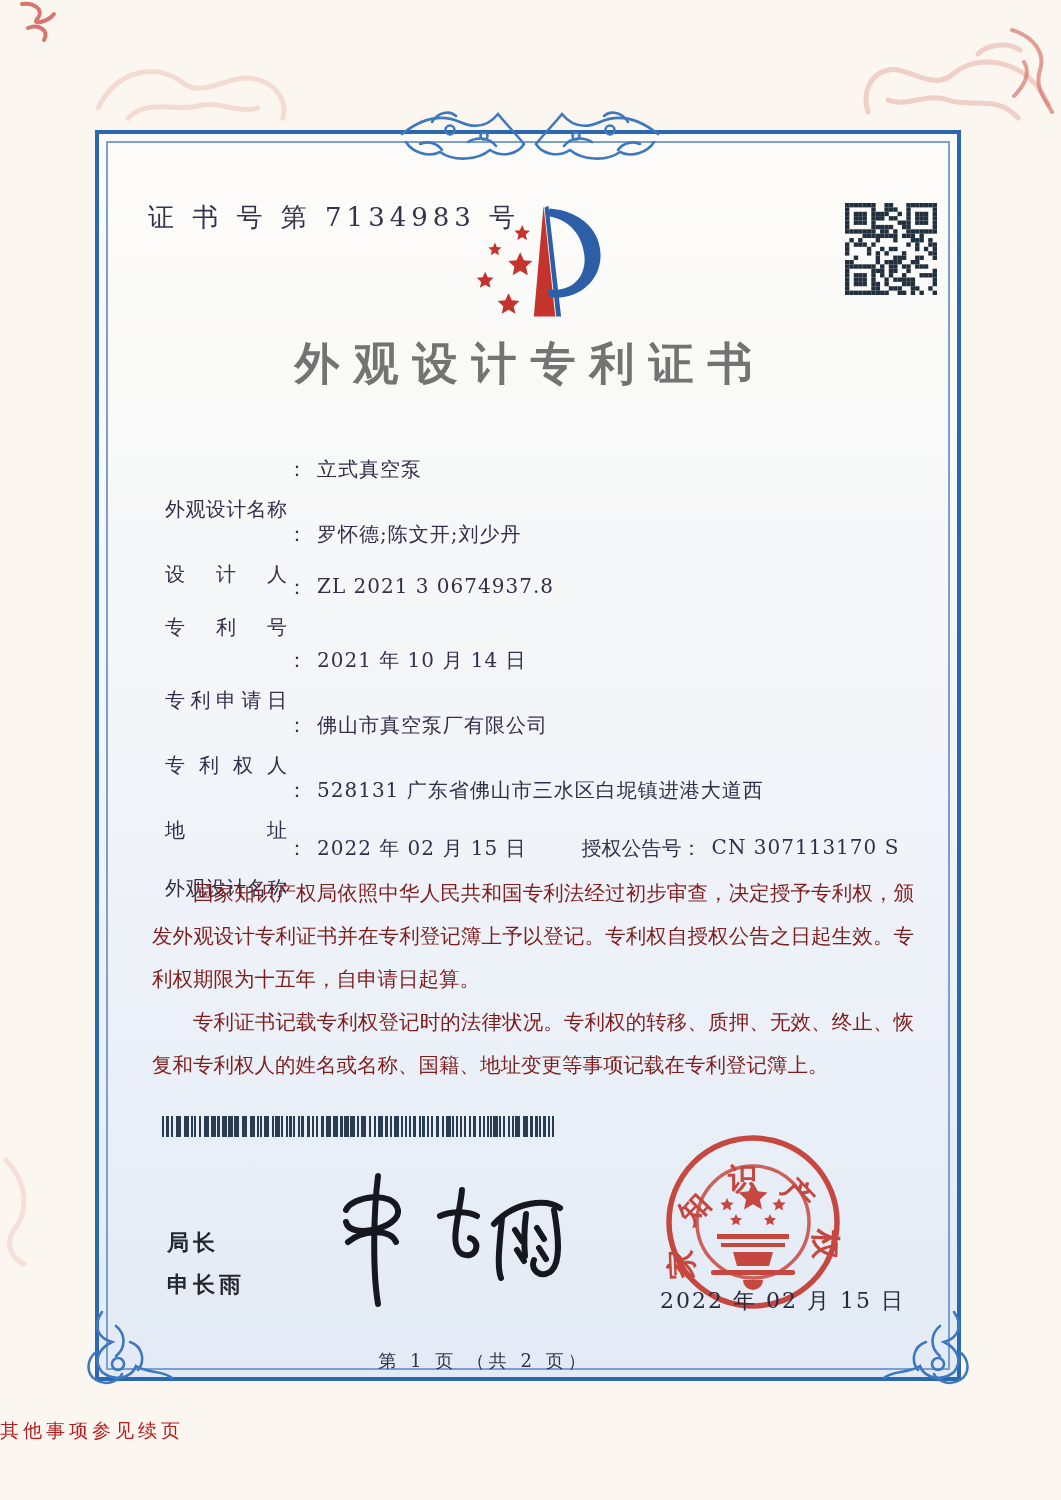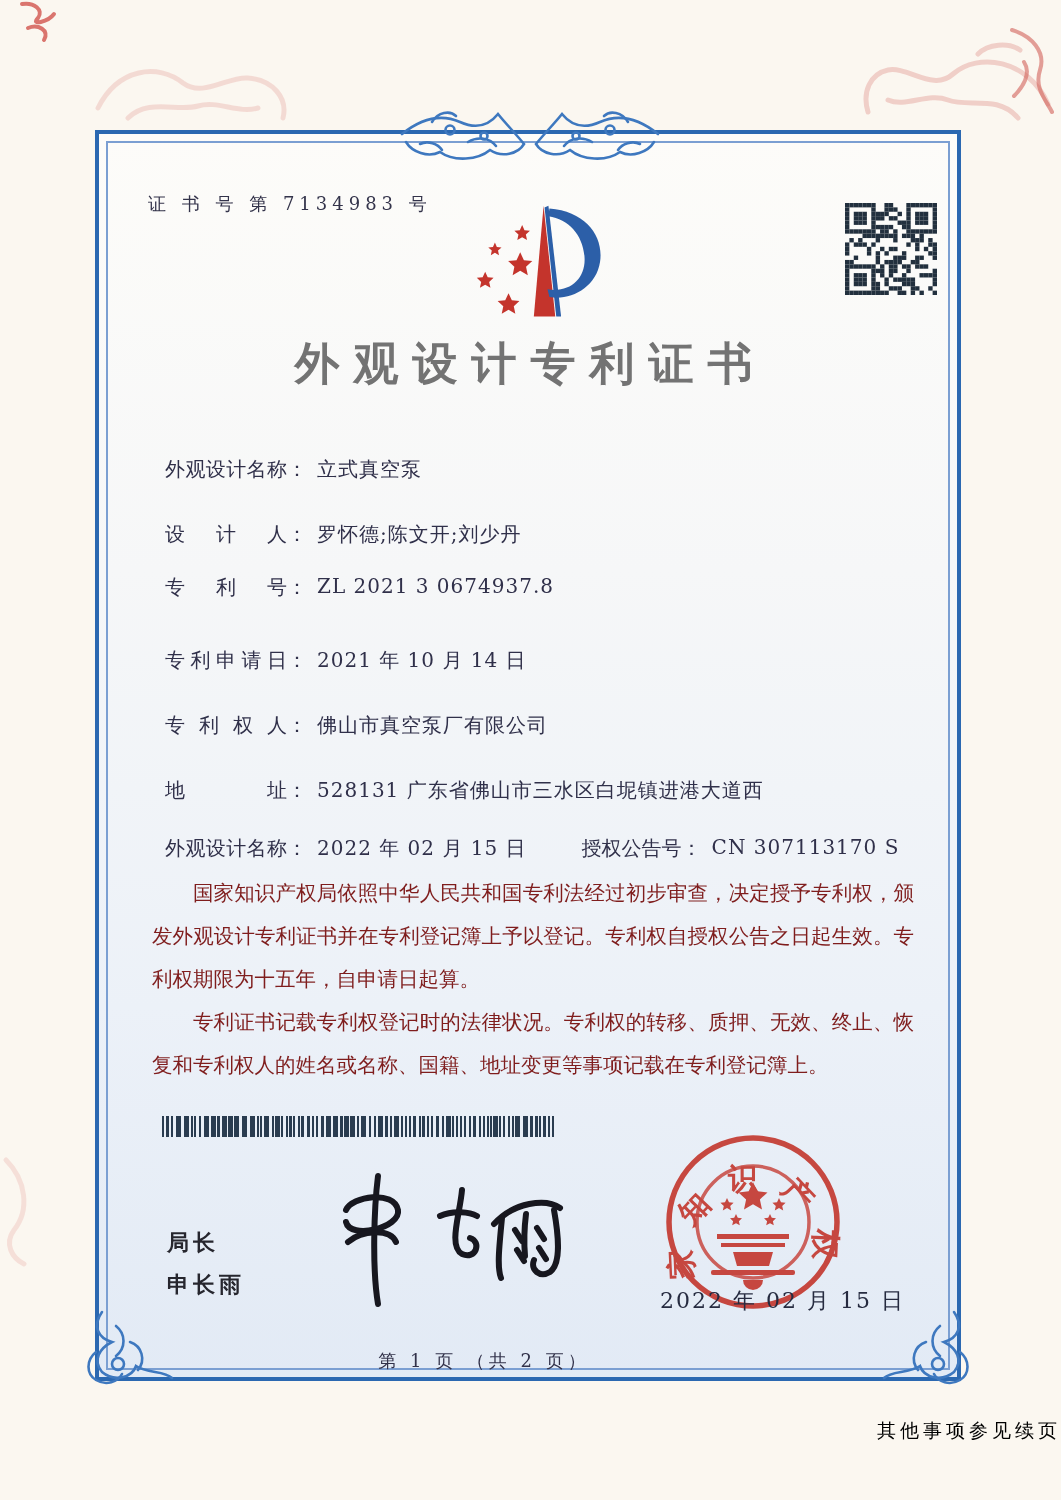--- a/index.html
+++ b/index.html
@@ -16,31 +16,31 @@
   .frame-outer{
     position:absolute;left:95px;top:130px;width:866px;height:1251px;
     border:4px solid #2b68b1;box-sizing:border-box;
   }
   .frame-inner{
     position:absolute;left:106px;top:141px;width:844px;height:1229px;
     border:2px solid #7b9fd2;box-sizing:border-box;
   }
   .wm{position:absolute;pointer-events:none;}
   .cert-no{
-    position:absolute;left:148px;top:192px;font-size:18px;letter-spacing:5px;color:#33334a;text-align:center;
+    position:absolute;left:148px;top:200px;font-size:26px;letter-spacing:5px;color:#33334a;text-align:center;
   }
   .logo{position:absolute;left:436px;top:192px;width:184px;height:146px;}
   .qr{position:absolute;left:845px;top:203px;width:92px;height:92px;}
   .title{
     position:absolute;left:0;top:334px;width:100%;text-align:center;
     font-size:45px;font-weight:bold;letter-spacing:14px;color:#737373;
   }
   .fields{position:absolute;left:165px;top:448px;width:760px;}
   .frow{position:absolute;left:0;display:flex;font-size:20px;color:#30304a;white-space:nowrap;}
-  .flabel{display:inline-block;width:122px;text-align:justify;text-align-last:justify;}
+  .flabel{display:inline-block;width:122px;text-align:justify;text-align-last:justify;margin-top:40px;}
   .fcolon{display:inline-block;margin-right:10px;}
   .fvalue{display:inline-block;letter-spacing:1px;}
   .pair2{margin-left:55px;display:flex;}
   .paras{
     position:absolute;left:152px;top:872px;width:762px;
     font-size:20.5px;line-height:43px;color:#7f1d1d;text-align:justify;
   }
   .paras p{margin:0;text-indent:2em;}
   .barcode{position:absolute;left:160px;top:1116px;width:400px;height:21px;}
   .sig-block{
@@ -52,22 +52,22 @@
   .seal{position:absolute;left:663px;top:1132px;width:180px;height:180px;opacity:.92;}
   .seal-date{
     position:absolute;left:660px;top:1286px;width:200px;
     font-size:22px;color:#262b40;letter-spacing:2px;white-space:nowrap;
   }
   .page-info{
     position:absolute;left:95px;top:1349px;width:778px;text-align:center;
     font-size:18px;letter-spacing:4px;color:#32324a;
   }
   .continuation{
-    position:absolute;left:0;top:1418px;width:100%;text-align:right;
-    font-size:19px;letter-spacing:4px;color:#000000;
+    position:absolute;left:0;top:1418px;width:100%;text-align:left;
+    font-size:19px;letter-spacing:4px;color:#b91c1c;
   }
 </style>
 </head>
 <body>
 
 <div class="page">
 
   <div class="inner-bg"></div>
 
   <svg class="wm" style="left:14px;top:0;width:70px;height:50px;opacity:.75" viewBox="0 0 70 50">

